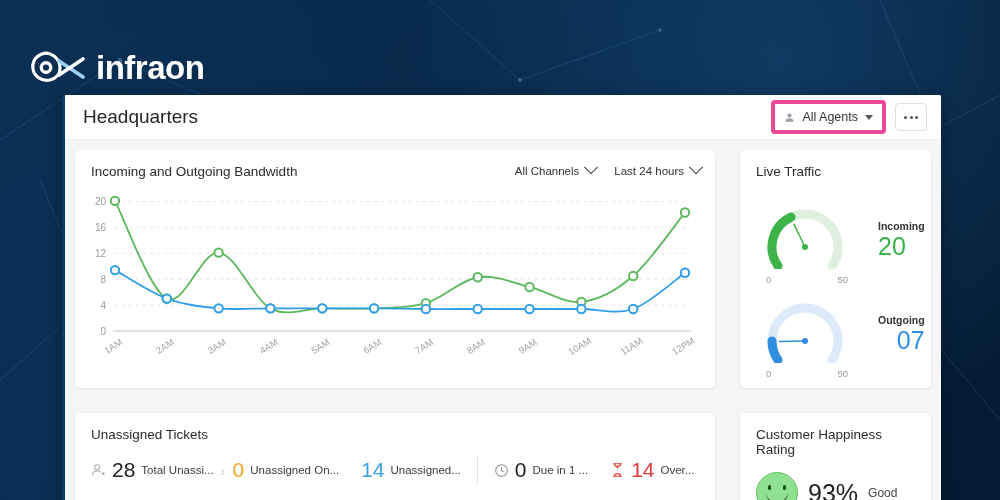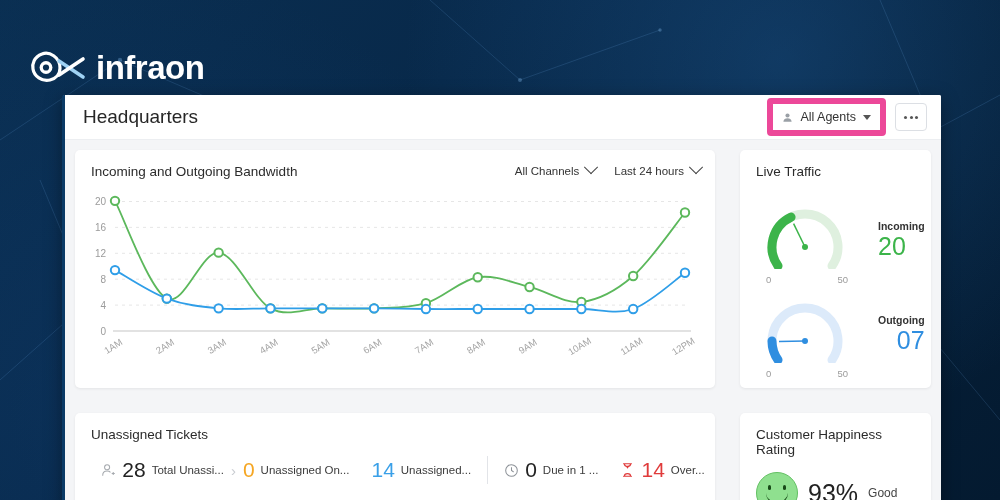--- a/index.html
+++ b/index.html
@@ -21,21 +21,21 @@
   .logo{position:absolute;left:30px;top:28px;display:flex;align-items:center;gap:10px;margin-top:20px;}
   .logo-text{color:#fff;font-size:33px;font-weight:bold;letter-spacing:-.5px;}
   
   .window{position:absolute;left:62px;top:95px;width:876px;height:420px;
     background:#f4f5f7;border-left:3px solid #0a3a66;border-radius:2px;overflow:hidden;
     box-shadow:0 4px 18px rgba(0,0,0,.35);}
   .win-head{height:44px;background:#fff;display:flex;align-items:center;
     padding:0 14px 0 18px;border-bottom:1px solid #eceef1;}
   .win-title{font-size:19px;color:#262626;flex:1;}
   .agents-btn{display:flex;align-items:center;gap:7px;height:26px;padding:0 9px;
-    border:6px solid #ec4899;border-radius:4px;background:#fff;font-size:12.5px;color:#333;cursor:pointer;}
+    border:4px solid #ec4899;border-radius:4px;background:#fff;font-size:12.5px;color:#333;cursor:pointer;}
   .more-btn{margin-left:9px;width:30px;height:26px;border:1px solid #dcdfe4;border-radius:4px;
     background:#fff;display:flex;align-items:center;justify-content:center;gap:2.5px;cursor:pointer;}
   .more-btn i{width:3px;height:3px;border-radius:50%;background:#555;display:block;}
   .caret{width:0;height:0;border-left:4px solid transparent;border-right:4px solid transparent;
     border-top:5px solid #555;}
   
   .win-body{padding:10px;display:grid;grid-template-columns:640px 1fr;
     grid-template-rows:238px auto;gap:25px;}
   .card{background:#fff;border-radius:5px;box-shadow:0 1px 3px rgba(0,0,0,.07);}
   .card-title{font-size:13.5px;color:#2b2b2b;padding:14px 16px 0 16px;}
@@ -52,21 +52,21 @@
   
   .gauges{padding:12px 0 0 0;}
   .gauge-row{display:flex;align-items:center;padding:4px 0 0 16px;}
   .gauge-wrap{position:relative;width:98px;}
   .gauge-scale{display:flex;justify-content:space-between;font-size:9.5px;color:#9b9b9b;
     padding:1px 6px 0 10px;}
   .gauge-meta{margin-left:24px;}
   .gauge-label{font-size:10.5px;color:#333;font-weight:bold;}
   .gauge-val{font-size:25px;line-height:1.05;margin-top:1px;}
   
-  .tickets-row{display:flex;align-items:center;padding:14px 0 0 16px;gap:0;justify-content:center;}
+  .tickets-row{display:flex;align-items:center;padding:14px 0 0 16px;gap:0;}
   .tk{display:flex;align-items:center;gap:6px;}
   .tk-num{font-size:21px;color:#222;}
   .tk-lbl{font-size:11.5px;color:#3b3b3b;white-space:nowrap;}
   .arrow-sep{color:#c9ccd1;font-size:15px;margin:0 7px;}
   .vline{width:1px;height:28px;background:#e2e4e8;margin:0 16px;}
   .sp{width:22px;}
   
   .happy-row{display:flex;align-items:center;padding:15px 0 0 16px;gap:10px;}
   .smiley{width:40px;height:40px;border-radius:50%;background:#8fe08f;border:1px solid #63c063;
     position:relative;}

